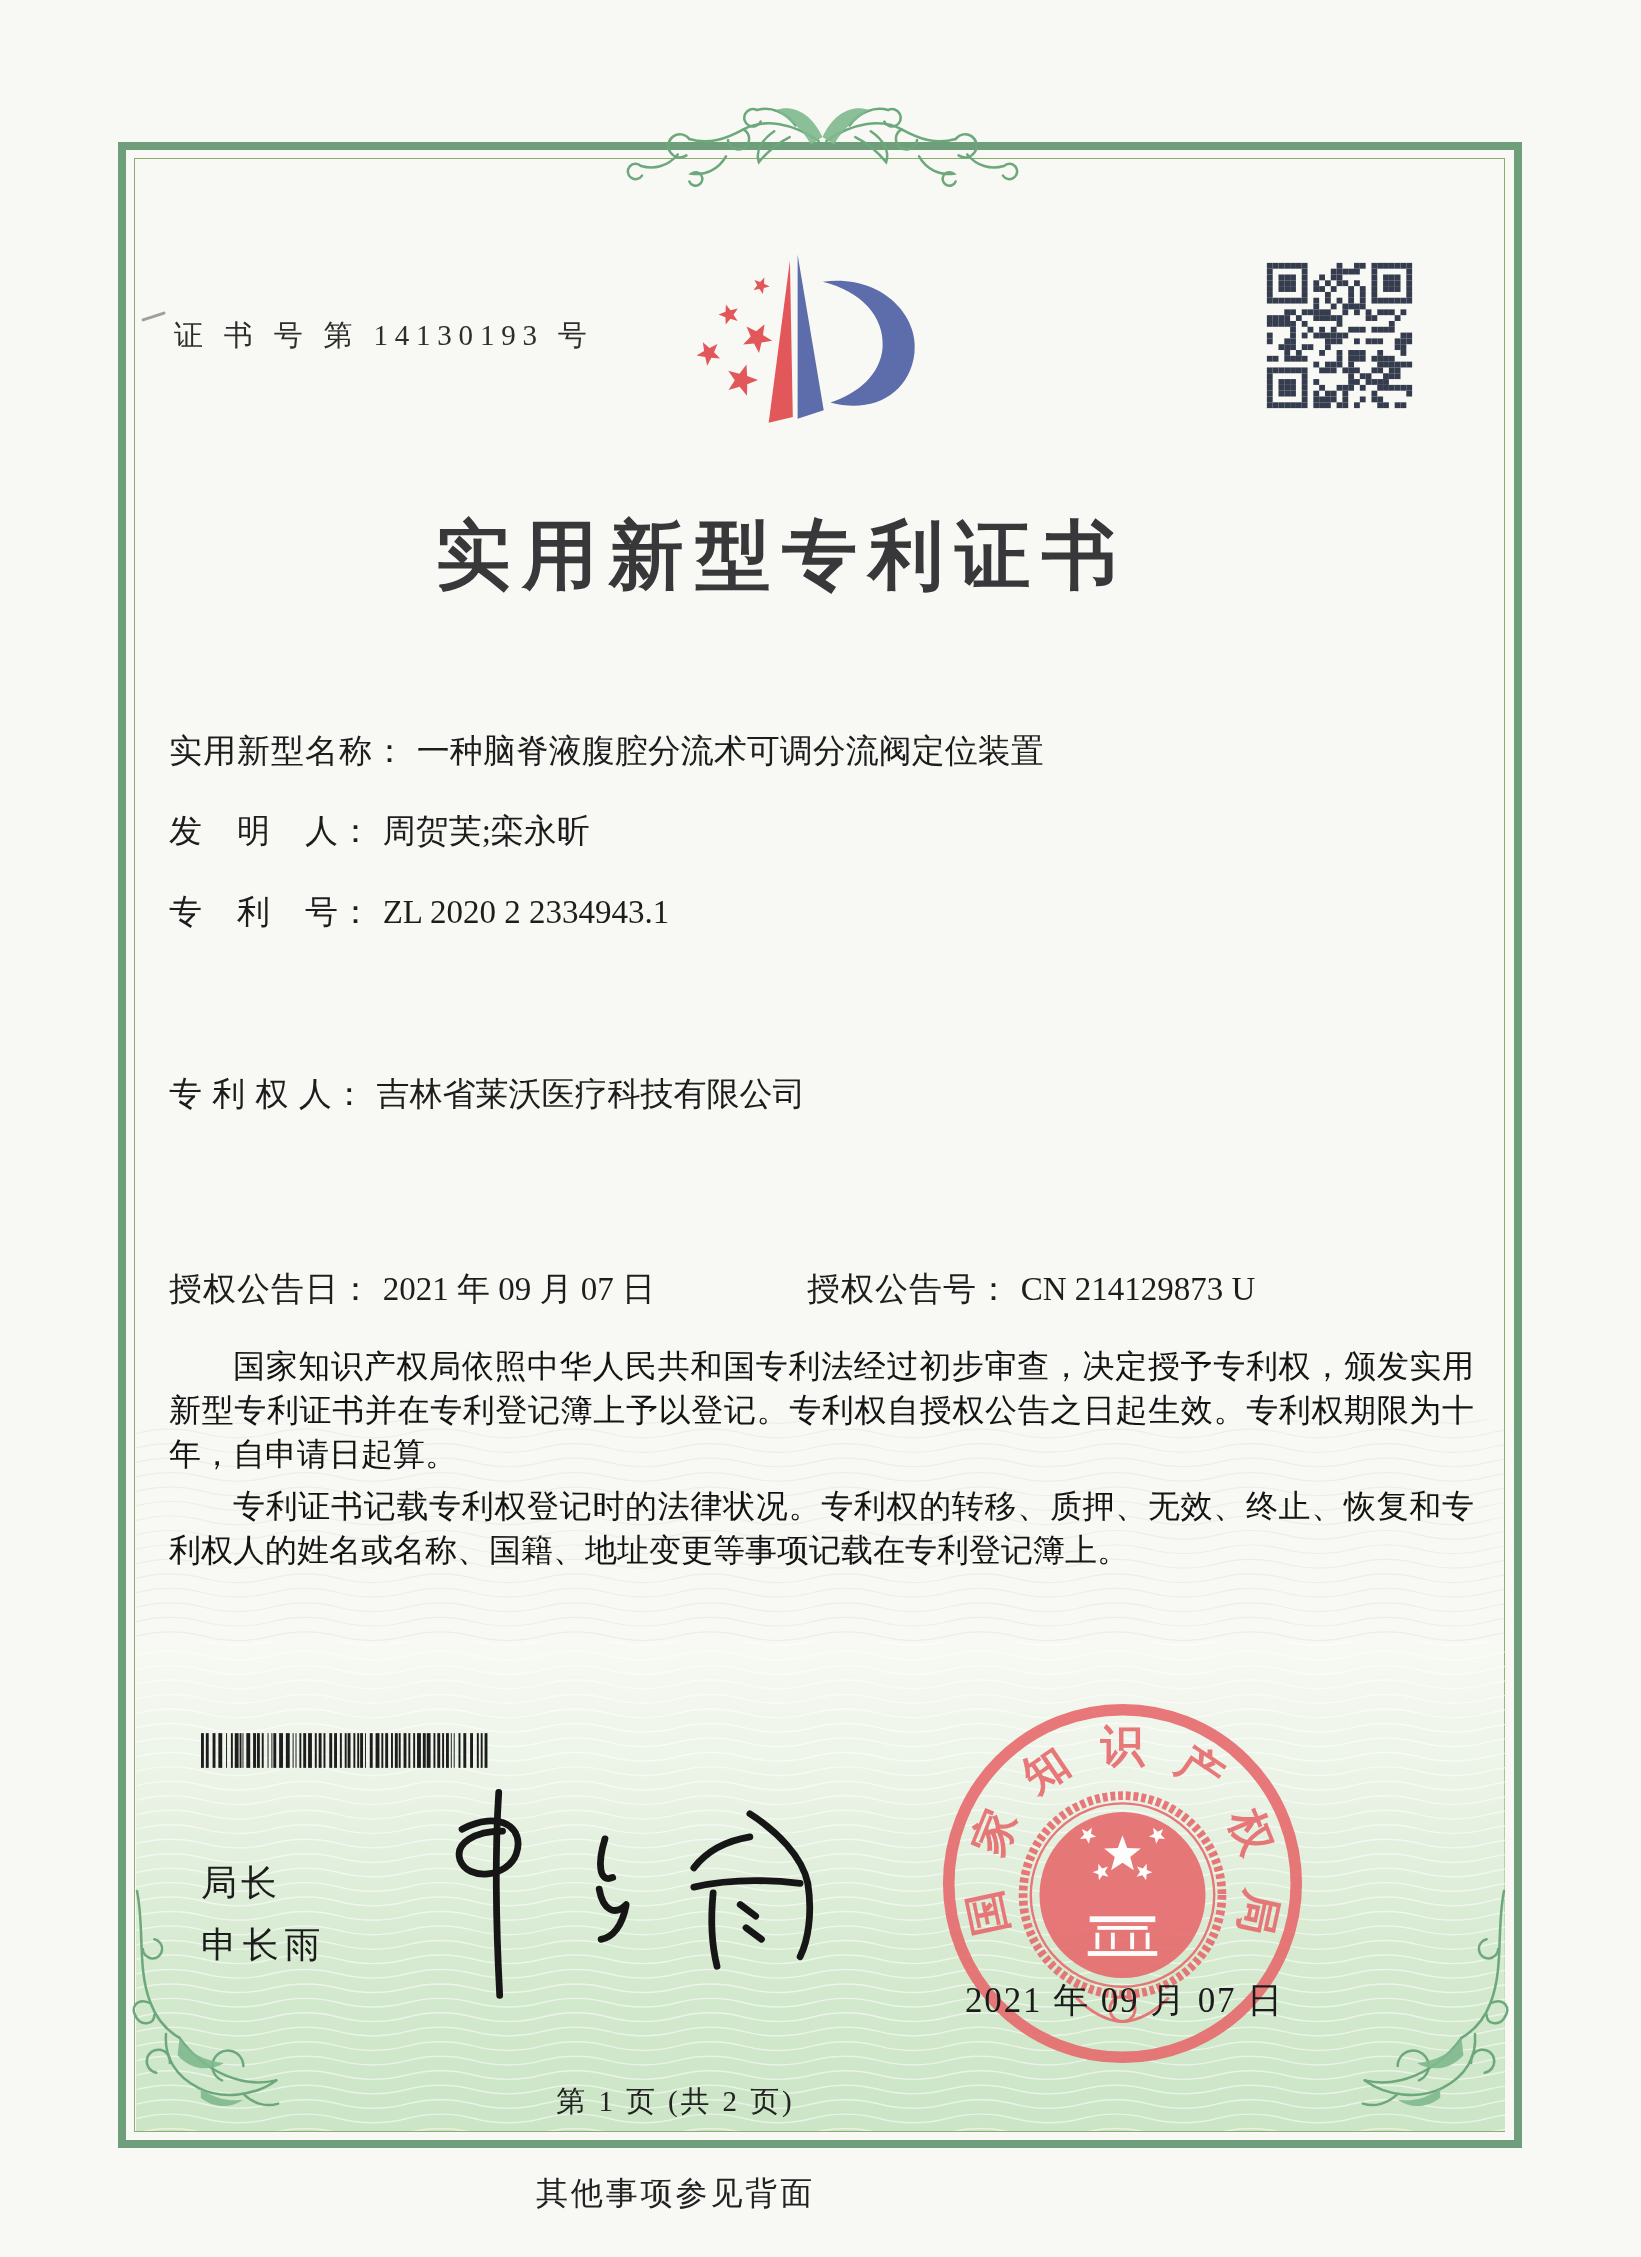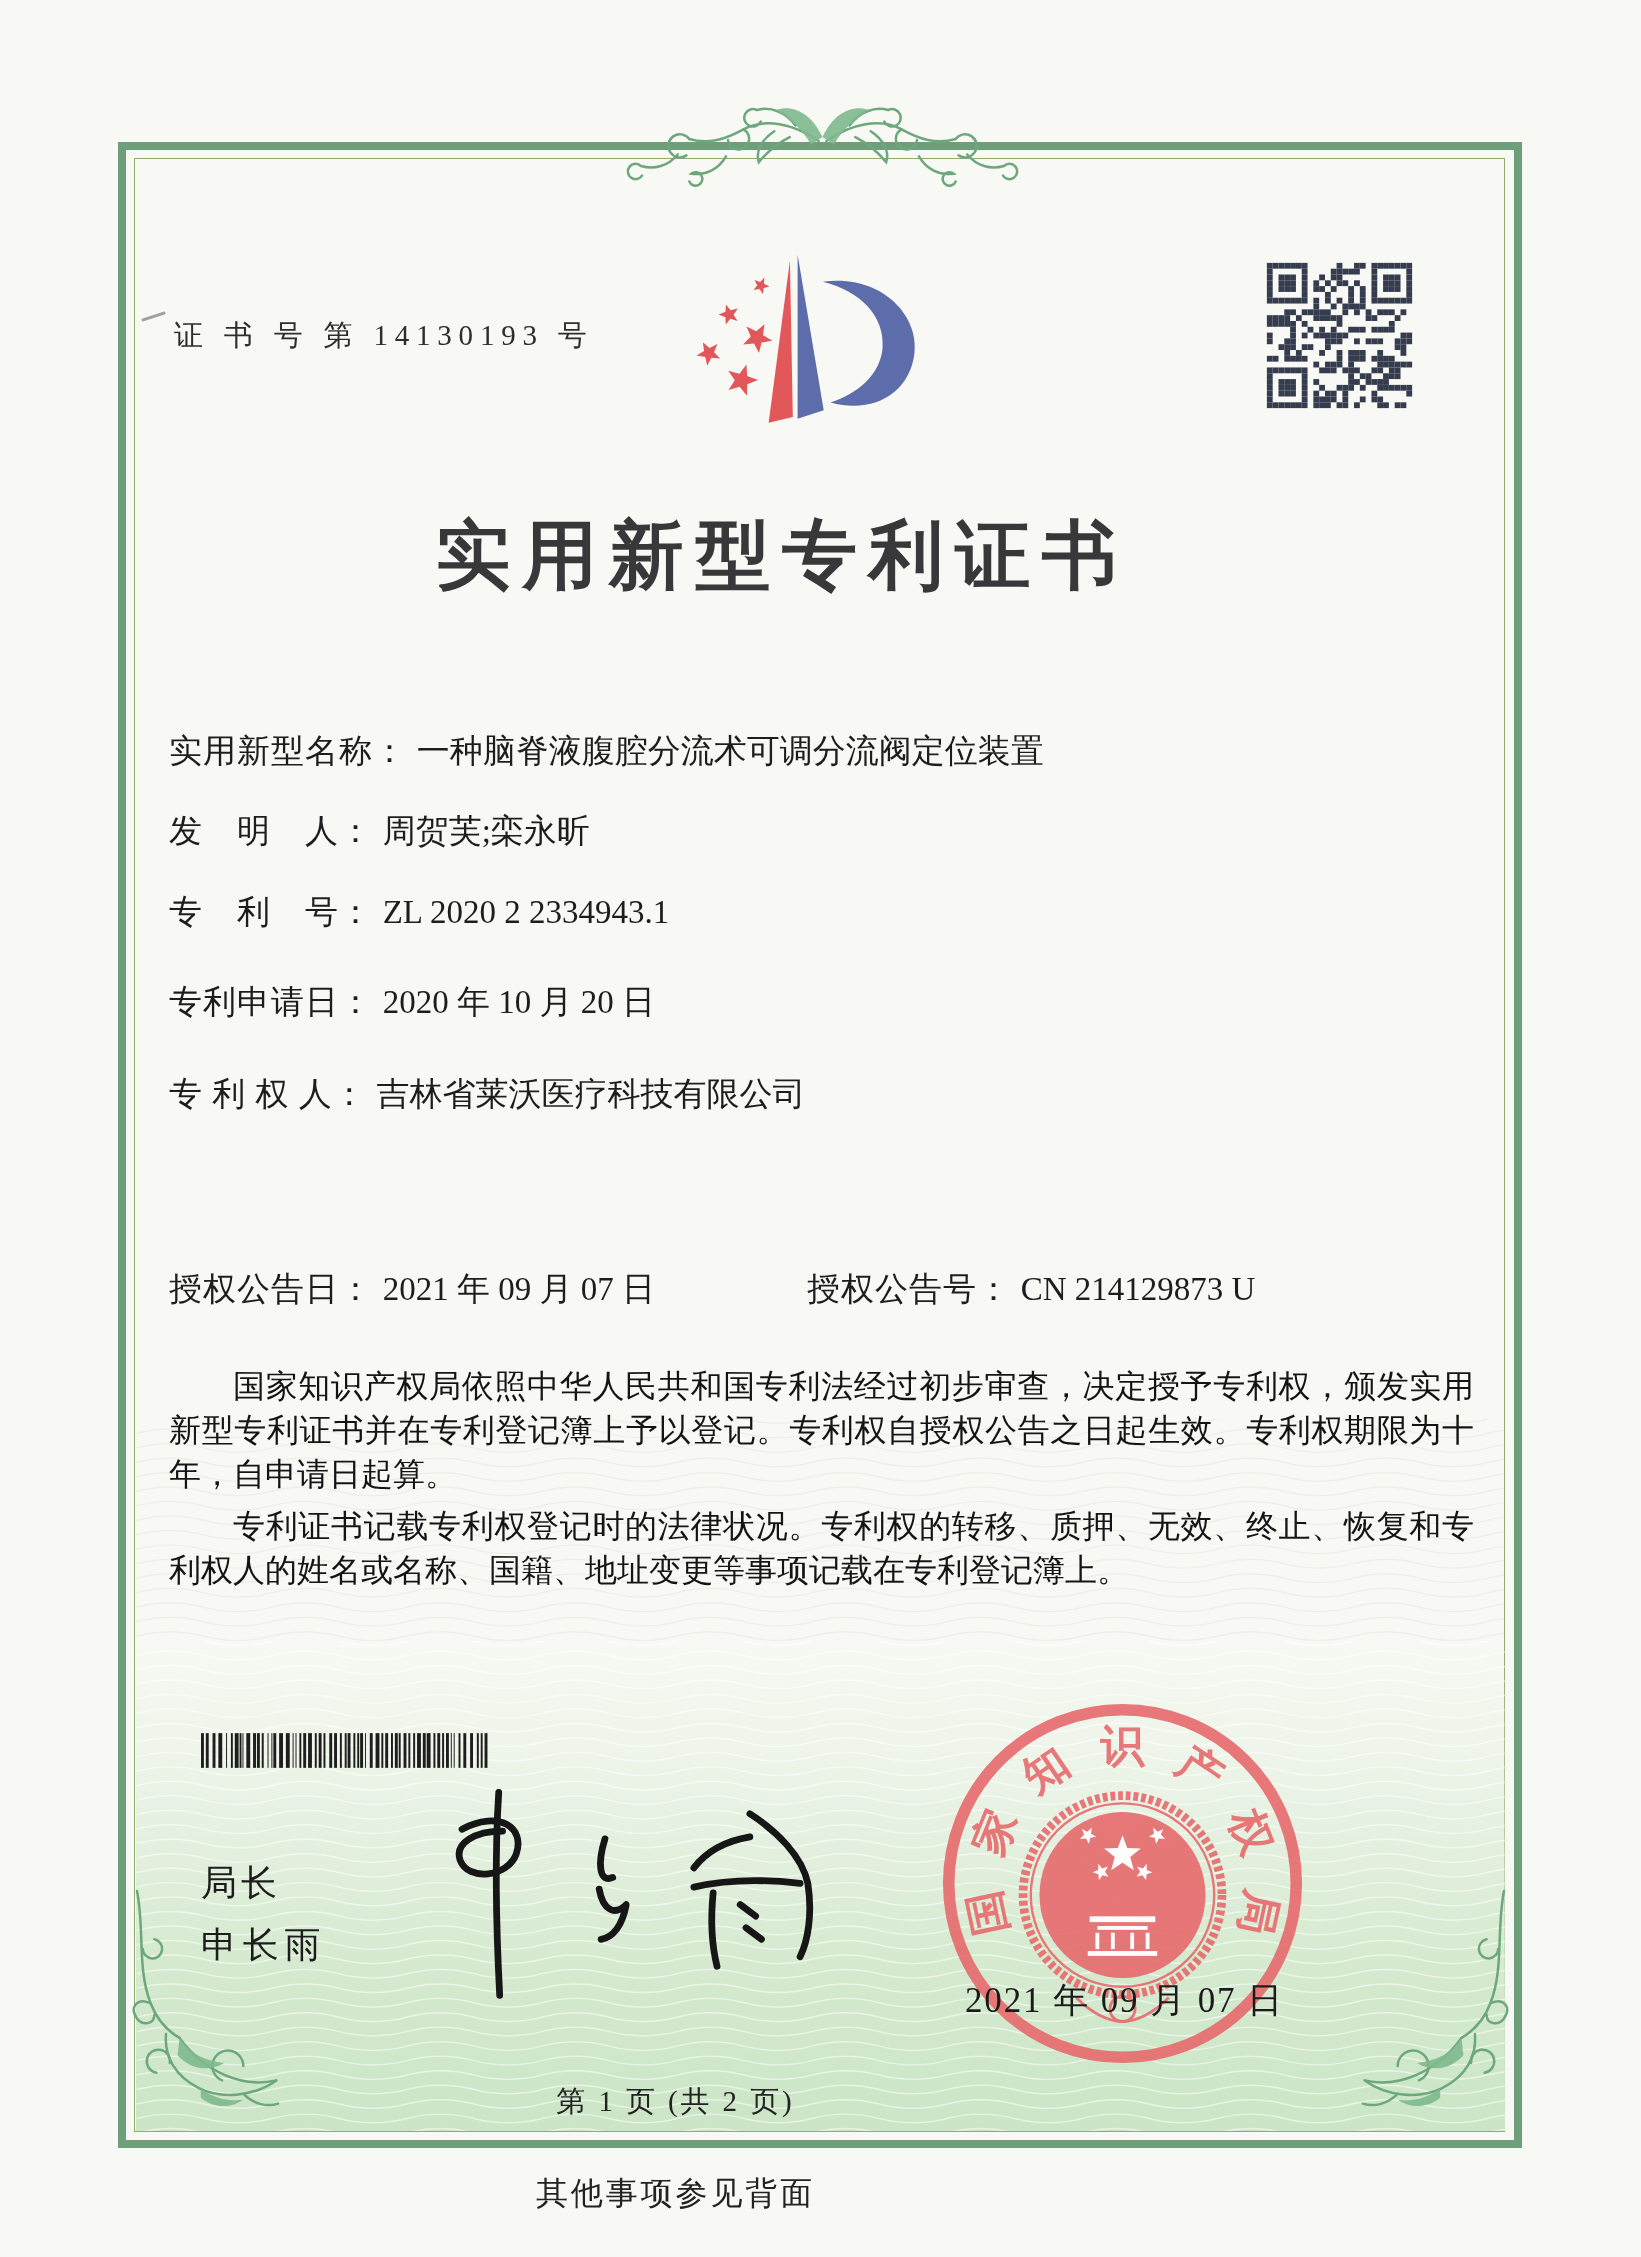--- a/index.html
+++ b/index.html
@@ -25,21 +25,21 @@
   .cert-no{left:174px;top:268px;font-size:29px;letter-spacing:6.8px;color:#2d2d2d;margin-top:48px;}
   .doc-title{left:106px;right:183px;top:506px;text-align:center;font-size:75px;font-weight:700;
     letter-spacing:11.6px;color:#38383a;}
 
   .field-row{left:169px;width:1313px;font-size:33px;color:#1d1d1d;white-space:nowrap;}
   .field-row .lbl{letter-spacing:1px;}
   .field-row .val{margin-left:9.7px;}
   .grant-col2{position:absolute;left:638px;top:0;white-space:nowrap;}
 
   .body-text{left:169px;top:1344px;width:1305px;font-size:32px;line-height:44px;color:#141414;
-    text-align:justify;margin-top:20px;}
+    text-align:justify;}
   .body-text p{margin:0 0 7.7px 0;text-indent:2em;}
 
   .barcode{left:201px;top:1733px;width:299px;height:35px;}
 
   .director-label{left:201px;top:1859px;font-size:36px;color:#1c1c1c;letter-spacing:3.9px;}
   .director-name{left:201px;top:1921px;font-size:36px;color:#1c1c1c;letter-spacing:5.8px;text-align:center;}
   .signature{left:406px;top:1775px;width:425px;height:232px;}
 
   .seal{left:941px;top:1702px;width:363px;height:363px;opacity:.93;}
   .seal-ring-char{position:absolute;left:50%;top:50%;font-size:44px;font-weight:700;color:#e76e70;}
@@ -515,23 +515,20 @@
     <span class="lbl">实用新型名称：</span><span class="val">一种脑脊液腹腔分流术可调分流阀定位装置</span>
   </div>
 
   <div class="abs doc-title">实用新型专利证书</div>
   <div class="abs field-row" style="top:809px">
     <span class="lbl">发　明　人：</span><span class="val">周贺芙;栾永昕</span>
   </div>
   <div class="abs field-row" style="top:890px">
     <span class="lbl">专　利　号：</span><span class="val">ZL 2020 2 2334943.1</span>
   </div>
-  <div class="abs field-row" style="top:980px">
-    <span class="lbl">专利申请日：</span><span class="val">2020 年 10 月 20 日</span>
-  </div>
   <div class="abs field-row" style="top:1072px">
     <span class="lbl">专 利 权 人：</span><span class="val">吉林省莱沃医疗科技有限公司</span>
   </div>
   <div class="abs field-row" style="top:1267px">
     <span class="lbl">授权公告日：</span><span class="val">2021 年 09 月 07 日</span>
     <span class="grant-col2">
       <span class="lbl">授权公告号：</span><span class="val">CN 214129873 U</span>
     </span>
   </div>
 

